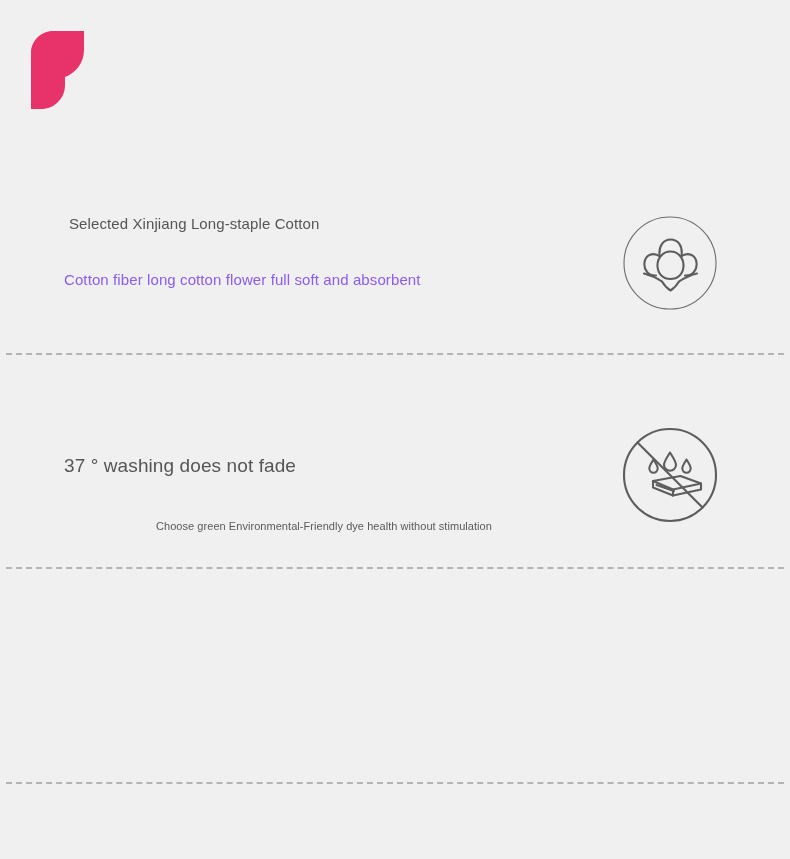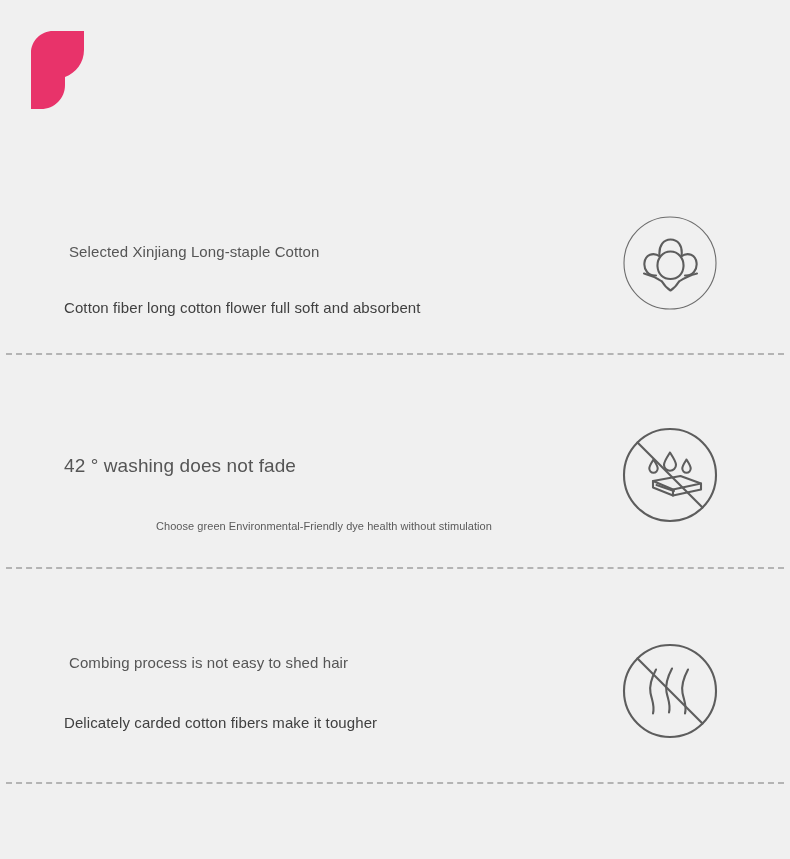--- a/index.html
+++ b/index.html
@@ -59,29 +59,29 @@
   .line-primary {
     font-size: 15px;
     line-height: 20px;
     color: #555555;
     letter-spacing: 0.1px;
     white-space: nowrap;
   }
   .line-secondary {
     font-size: 15px;
     line-height: 20px;
-    color: #404040;
+    color: #8b5cf6;
     letter-spacing: 0.1px;
     white-space: nowrap;
   }
 
   
   .row-1 .line-primary {
     margin-left: 5px;
-    margin-top: 44px;
+    margin-top: 16px;
   }
   .row-1 .line-secondary {
     margin-top: 36px;
   }
 
   
   .row-2 .line-primary {
     font-size: 19px;
     line-height: 24px;
     margin-top: 42px;
@@ -168,21 +168,21 @@
           <path d="M40 66.5 C43 71.5 46 74 48.5 75.5 C51 74 54 71.5 57 66.5"></path>
         </g>
       </svg>
     </div>
   </div>
 
   <div class="divider divider-1"></div>
 
   <div class="feature-row row-2">
     <div class="feature-text">
-      <div class="line-primary">42 ° washing does not fade</div>
+      <div class="line-primary">37 ° washing does not fade</div>
       <div class="line-secondary">Choose green Environmental-Friendly dye health without stimulation</div>
     </div>
     <div class="feature-icon">
       <svg viewBox="0 0 96 96" xmlns="http://www.w3.org/2000/svg" aria-hidden="true">
         <circle cx="48" cy="48" r="46" fill="none" stroke="#5d5d5d" stroke-width="2.1"></circle>
         <g fill="none" stroke="#5d5d5d" stroke-width="2.1" stroke-linecap="round" stroke-linejoin="round">
 
           <path d="M48 25.5 C44.5 31 42 34.5 42 37.8 C42 41.2 44.7 43.8 48 43.8 C51.3 43.8 54 41.2 54 37.8 C54 34.5 51.5 31 48 25.5 Z"></path>
           <path d="M31.5 32.5 C29 36.5 27.3 39 27.3 41.3 C27.3 43.8 29.2 45.7 31.5 45.7 C33.8 45.7 35.7 43.8 35.7 41.3 C35.7 39 34 36.5 31.5 32.5 Z"></path>
           <path d="M64.5 32.5 C62 36.5 60.3 39 60.3 41.3 C60.3 43.8 62.2 45.7 64.5 45.7 C66.8 45.7 68.7 43.8 68.7 41.3 C68.7 39 67 36.5 64.5 32.5 Z"></path>
@@ -193,35 +193,16 @@
           <path d="M34.5 58 L52 64"></path>
 
           <path d="M15.5 15.5 L80.5 80.5" stroke-width="2.2"></path>
         </g>
       </svg>
     </div>
   </div>
 
   <div class="divider divider-2"></div>
 
-  <div class="feature-row row-3">
-    <div class="feature-text">
-      <div class="line-primary">Combing process is not easy to shed hair</div>
-      <div class="line-secondary">Delicately carded cotton fibers make it tougher</div>
-    </div>
-    <div class="feature-icon">
-      <svg viewBox="0 0 96 96" xmlns="http://www.w3.org/2000/svg" aria-hidden="true">
-        <circle cx="48" cy="48" r="46" fill="none" stroke="#5d5d5d" stroke-width="2.1"></circle>
-        <g fill="none" stroke="#5d5d5d" stroke-width="2.1" stroke-linecap="round" stroke-linejoin="round">
-
-          <path d="M34 26.5 C29.5 35 27 42 28.5 50 C30 58 33 62.5 31 70.5"></path>
-          <path d="M50 25.5 C45.5 34 43 41 44.5 49 C46 57 49 61.5 47 69.5"></path>
-          <path d="M66 26.5 C61.5 35 59 42 60.5 50 C62 58 65 62.5 63 70.5"></path>
-
-          <path d="M15.5 15.5 L80.5 80.5" stroke-width="2.2"></path>
-        </g>
-      </svg>
-    </div>
-  </div>
 
   <div class="divider divider-3"></div>
 
 </div>
 
 </body></html>

